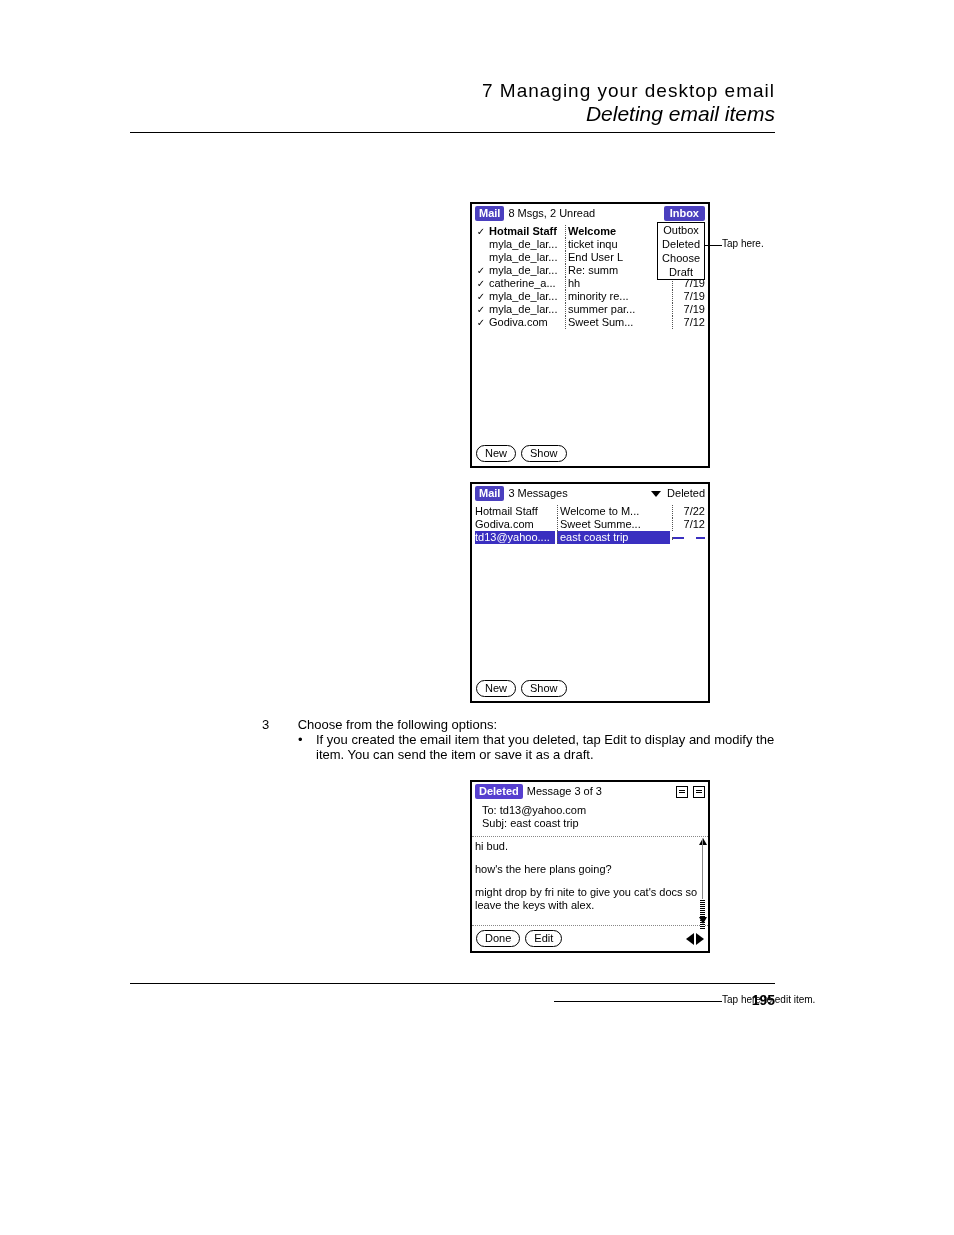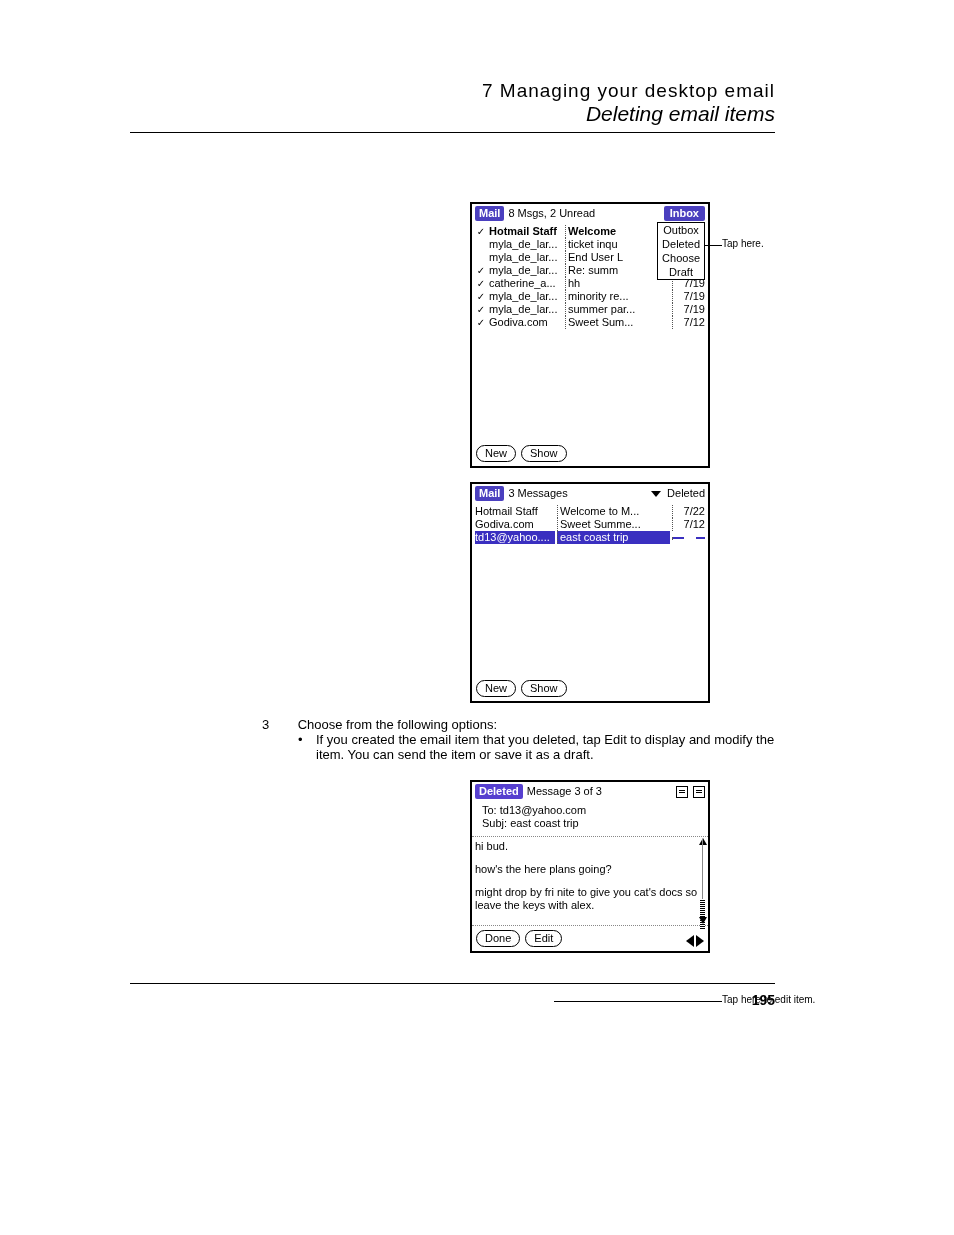--- a/index.html
+++ b/index.html
@@ -130,21 +130,20 @@
   .date {
     width: 30px;
     text-align: right;
     border-left: 1px dotted #555;
     padding-left: 2px;
   }
   .btn-row {
     padding: 4px;
     display: flex;
     gap: 5px;
-    align-items: flex-end;
   }
   .pill-btn {
     border: 1px solid #000;
     border-radius: 9px;
     padding: 1px 8px;
     font-size: 11px;
     background: #fff;
     cursor: pointer;
   }
 

